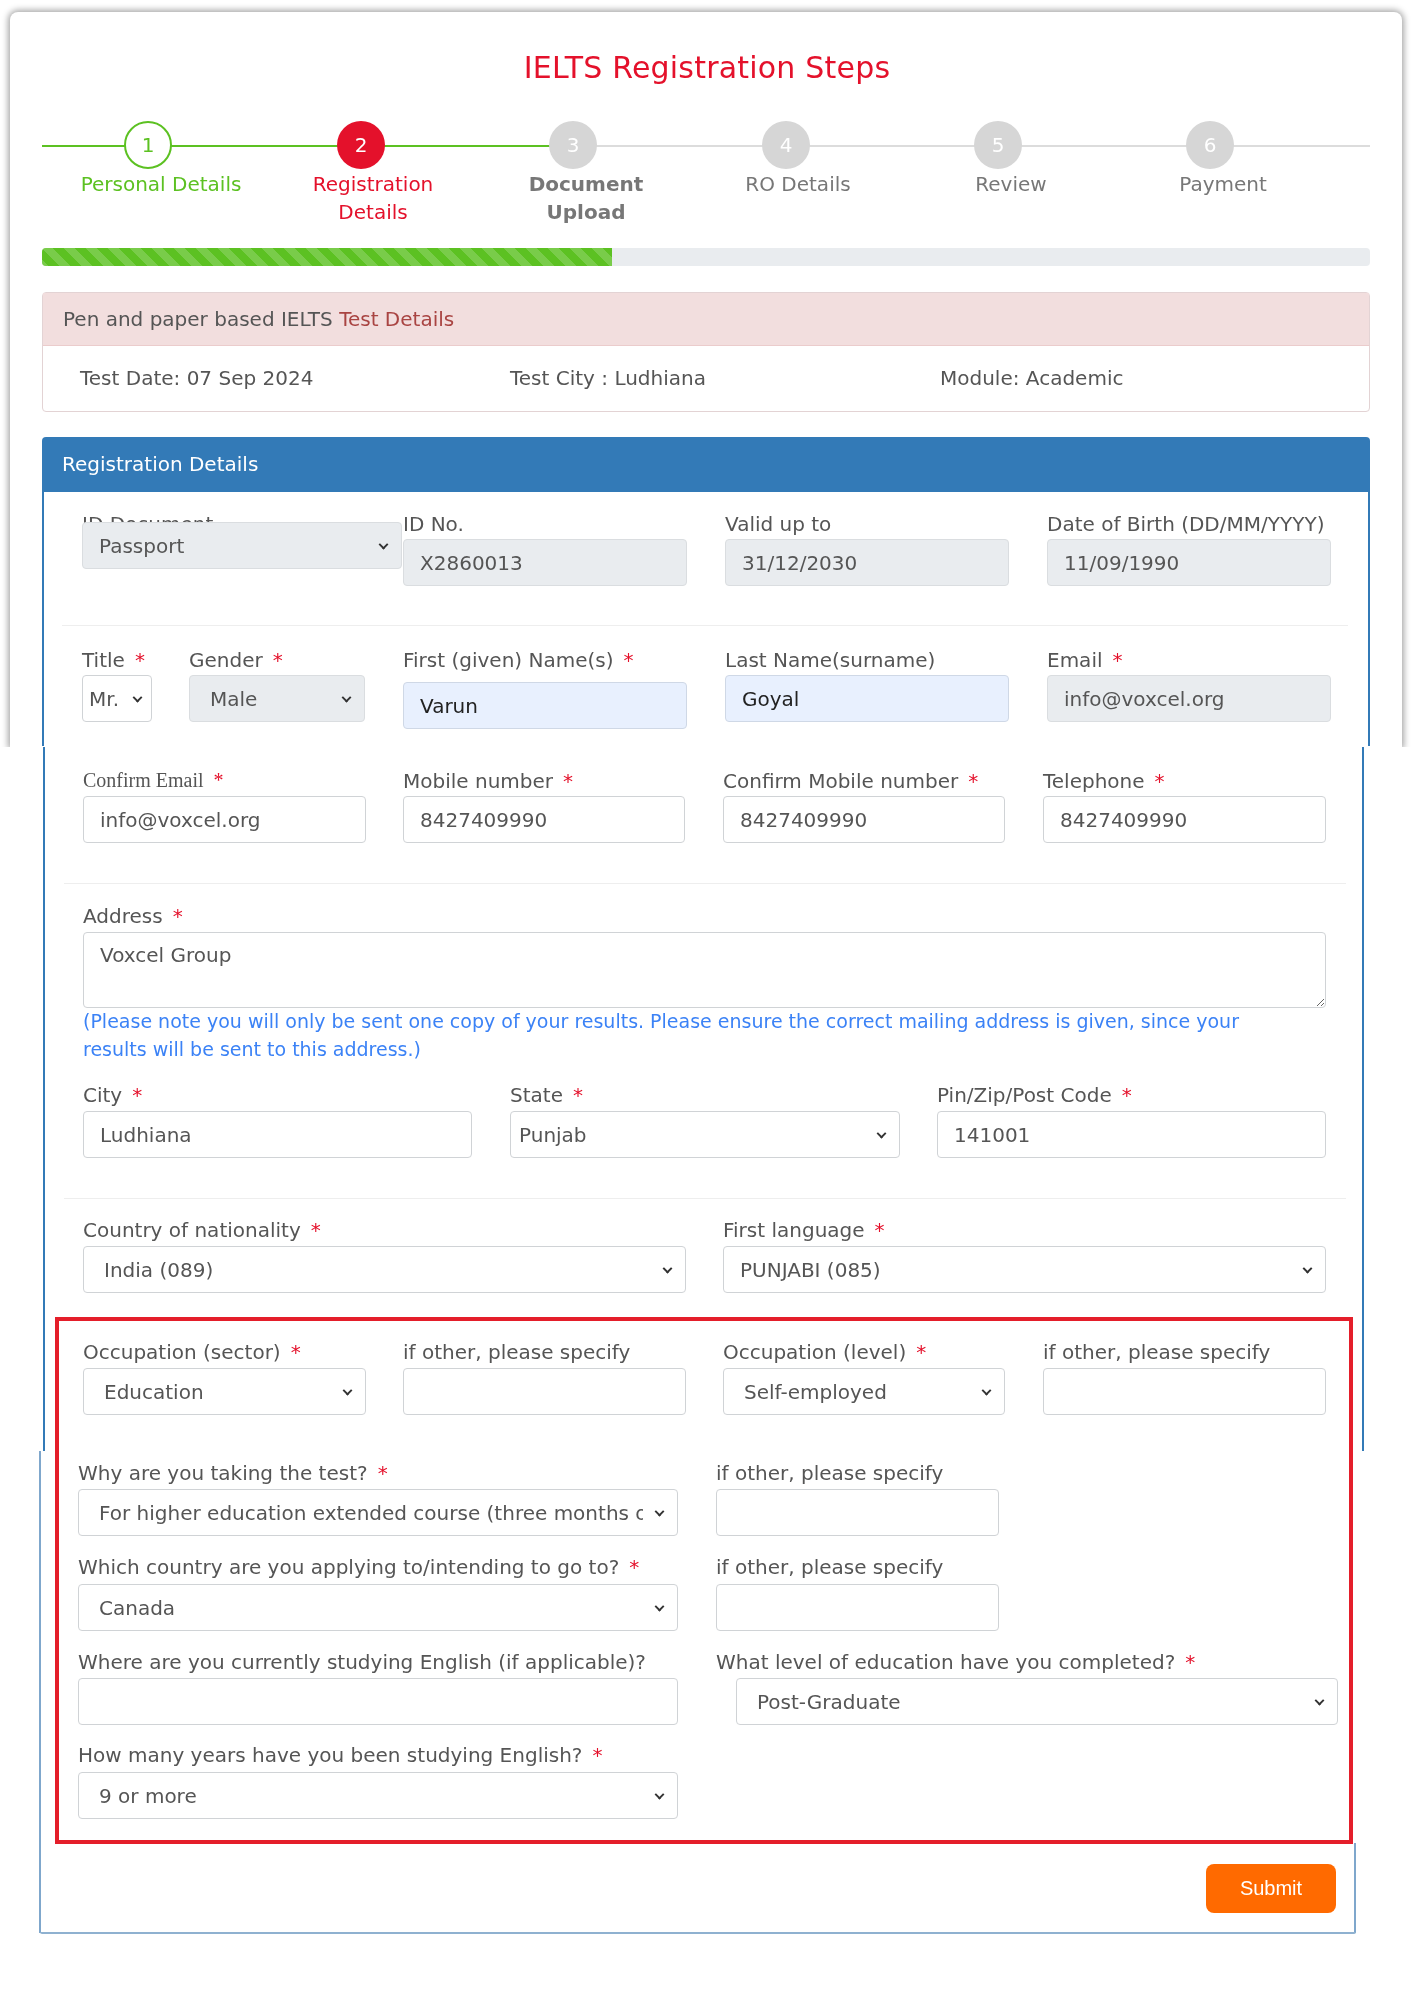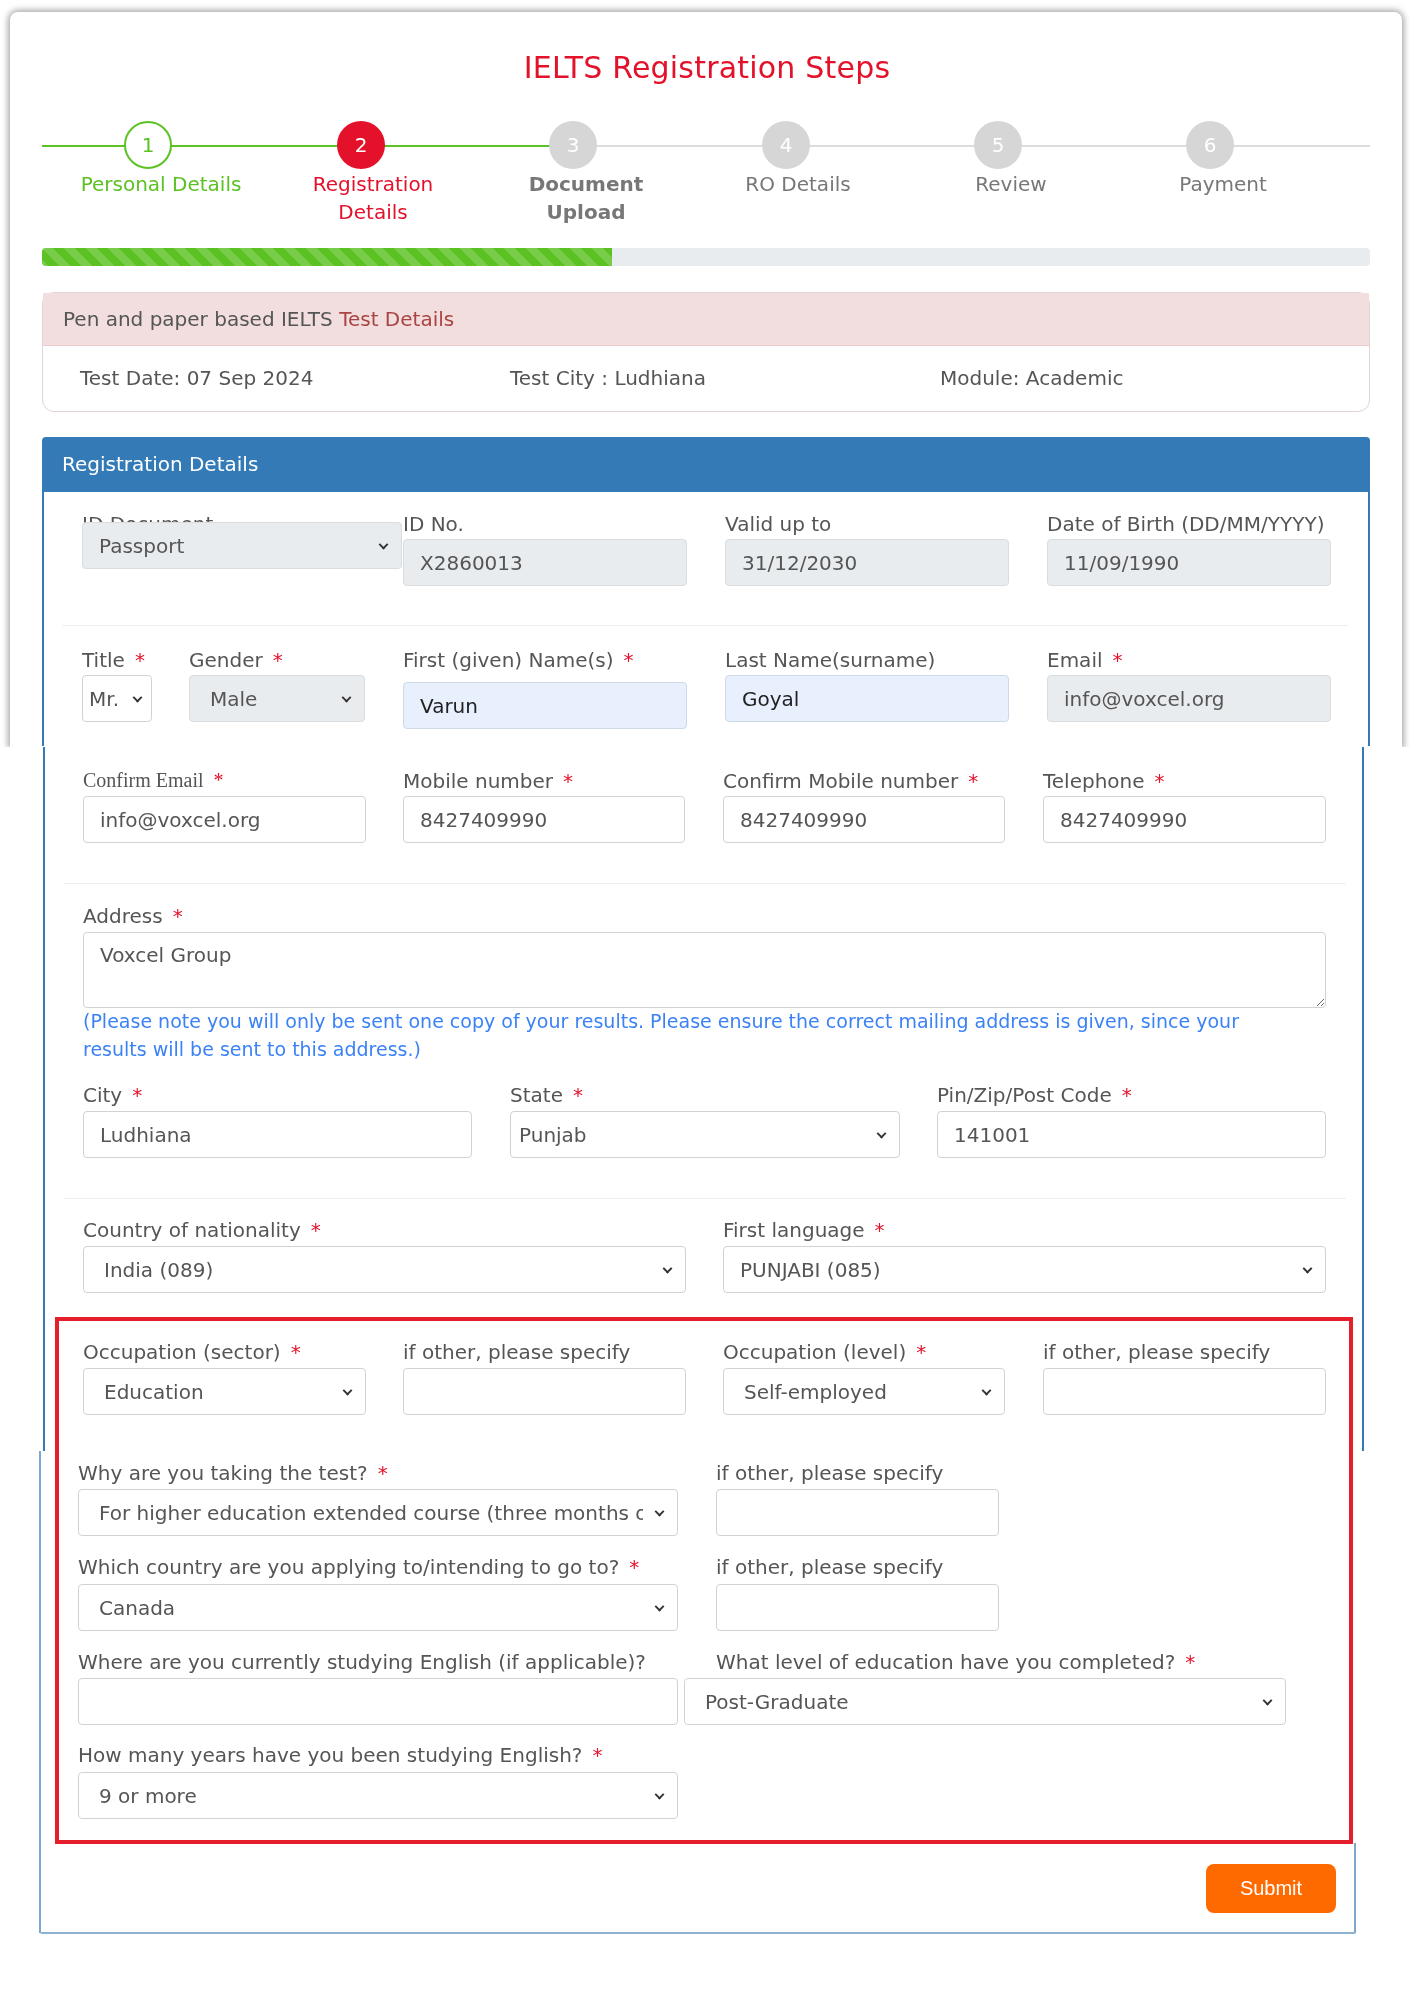--- a/index.html
+++ b/index.html
@@ -39,21 +39,21 @@
   .progress-fill {
     height: 100%; width: 570px;
     background-color: #5cc122;
     background-image: linear-gradient(45deg, rgba(255,255,255,0.18) 25%, transparent 25%, transparent 50%, rgba(255,255,255,0.18) 50%, rgba(255,255,255,0.18) 75%, transparent 75%, transparent);
     background-size: 22px 22px;
   }
 
   
   .test-box {
     position: absolute; left: 42px; top: 292px; width: 1328px; height: 120px;
-    border: 1px solid #e3d3d4; border-radius: 12px; background: #fff;
+    border: 1px solid #e3d3d4; border-radius: 4px; background: #fff;
   }
   .test-box-head {
     height: 53px; background: #f2dede; border-bottom: 1px solid #ebcccc;
     padding: 14px 20px; font-size: 20px; color: #555;
   }
   .test-box-head .accent { color: #a94442; }
   .test-box-body { position: relative; height: 66px; font-size: 20px; color: #555; }
   .test-box-body span { position: absolute; top: 20px; }
 
   
@@ -364,21 +364,21 @@
 </div>
 
 <div class="lbl" style="left:78px; top:1650px;">Where are you currently studying English (if applicable)?</div>
 <div class="ctl" style="left:78px; top:1678px; width:600px;">
   <span class="val"></span>
 </div>
 
 <div class="lbl" style="left:716px; top:1650px;">
   <span>What level of education have you completed?</span><span class="req">*</span>
 </div>
-<div class="ctl select" style="left:684px; top:1678px; width:602px; padding-left:20px;">
+<div class="ctl select" style="left:736px; top:1678px; width:602px; padding-left:20px;">
   <span class="val">Post-Graduate</span>
   <span class="chev"></span>
 </div>
 
 <div class="lbl" style="left:78px; top:1743px;">
   <span>How many years have you been studying English?</span><span class="req">*</span>
 </div>
 <div class="ctl select" style="left:78px; top:1772px; width:600px; padding-left:20px;">
   <span class="val">9 or more</span>
   <span class="chev"></span>

